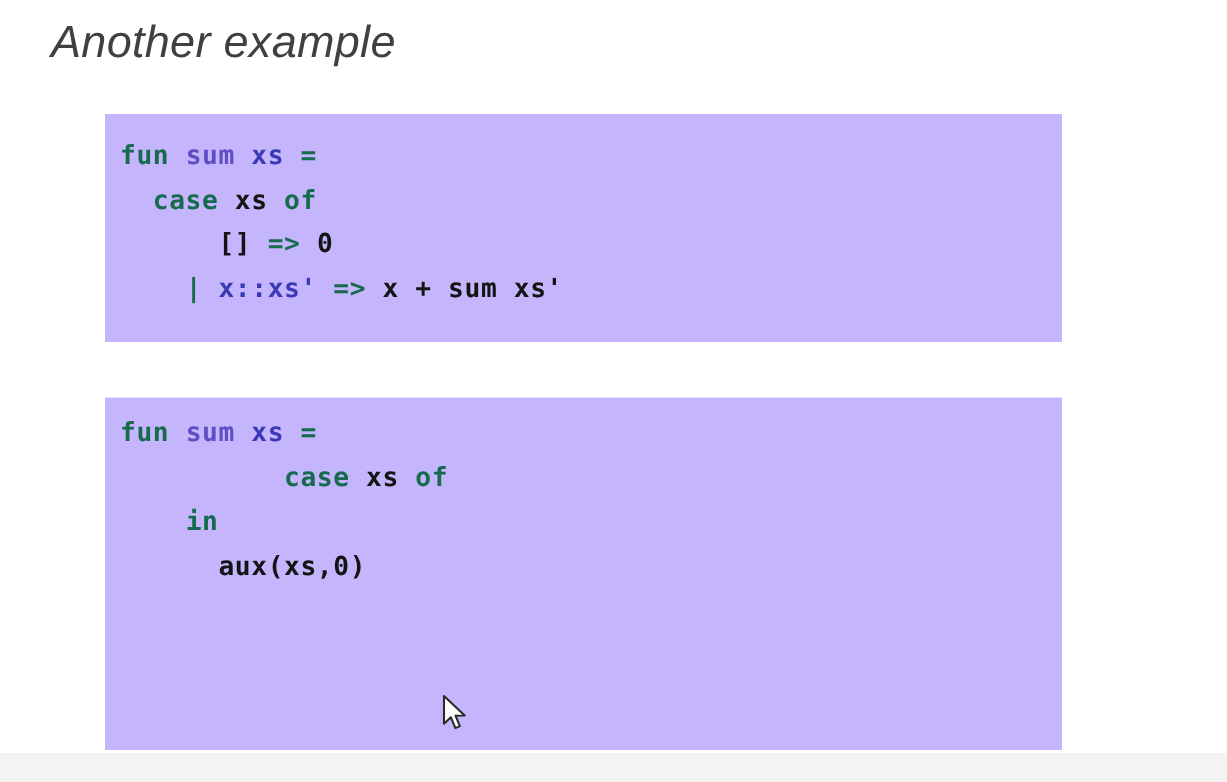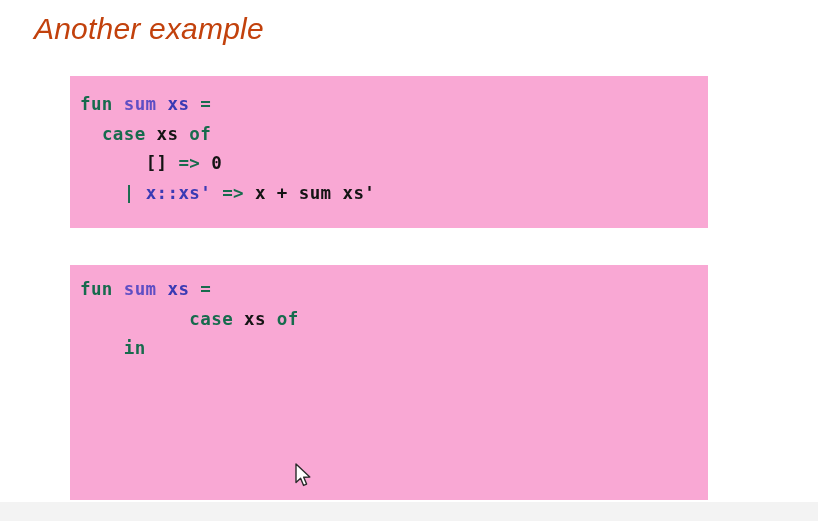--- a/index.html
+++ b/index.html
@@ -18,29 +18,29 @@
 
   
   #slide-title {
     position: absolute;
     left: 34px;
     top: 12px;
     font-family: "Liberation Sans", sans-serif;
     font-size: 30px;
     font-style: italic;
     font-weight: 400;
-    color: #c2410c;
+    color: #404040;
     letter-spacing: 0.2px;
     white-space: pre;
   }
 
   
   .code-block {
     position: absolute;
-    background: #f9a8d4;
+    background: #c4b5fd;
     box-sizing: border-box;
     overflow: hidden;
   }
   #code-block-1 {
     left: 70px;
     top: 76px;
     width: 638px;
     height: 152px;
     padding: 14px 0 0 10px;
   }
@@ -100,21 +100,21 @@
     <div class="code-line"><span class="t-kw">fun </span><span class="t-fn">sum </span><span class="t-var">xs</span><span class="t-kw"> =</span></div>
     <div class="code-line"><span>  </span><span class="t-kw">case </span><span class="t-plain">xs</span><span class="t-kw"> of</span></div>
     <div class="code-line"><span>      </span><span class="t-plain">[]</span><span class="t-kw"> =&gt; </span><span class="t-plain">0</span></div>
     <div class="code-line"><span>    </span><span class="t-kw">| </span><span class="t-var">x::xs'</span><span class="t-kw"> =&gt; </span><span class="t-plain">x + sum xs'</span></div>
   </div>
 
 <div id="code-block-2" class="code-block">
     <div class="code-line"><span class="t-kw">fun </span><span class="t-fn">sum </span><span class="t-var">xs</span><span class="t-kw"> =</span></div>
     <div class="code-line"><span>          </span><span class="t-kw">case </span><span class="t-plain">xs</span><span class="t-kw"> of</span></div>
     <div class="code-line"><span>    </span><span class="t-kw">in</span></div>
-    <div class="code-line"><span>      </span></div>
+    <div class="code-line"><span>      </span><span class="t-plain">aux(xs,0)</span></div>
   </div>
 
 <div id="bottom-strip"></div>
 
 <div id="mouse-cursor" style="left: 294px; top: 463px;">
   <svg width="20" height="26" viewBox="0 0 20 26" xmlns="http://www.w3.org/2000/svg">
     <path d="M2,1 L2,19.5 L6.6,15.2 L9.6,22.4 L12.6,21.1 L9.7,14.2 L15.8,14.0 Z" fill="#ffffff" stroke="#2b2b2b" stroke-width="1.4" stroke-linejoin="round"></path>
   </svg>
 </div>
 

